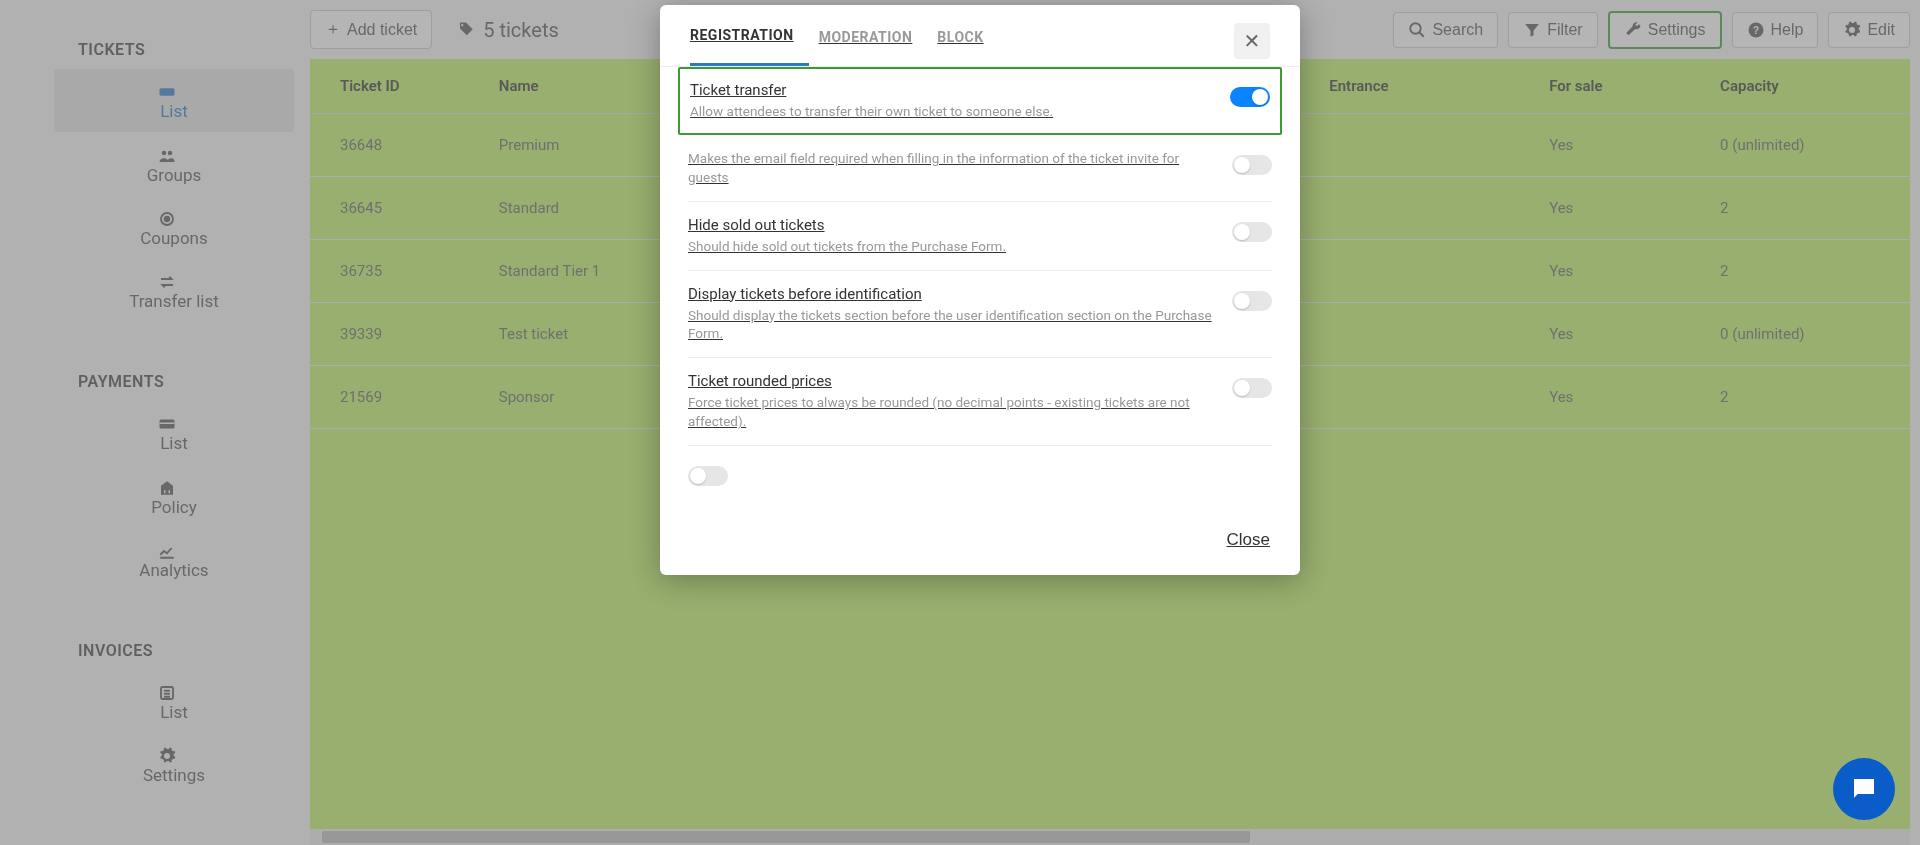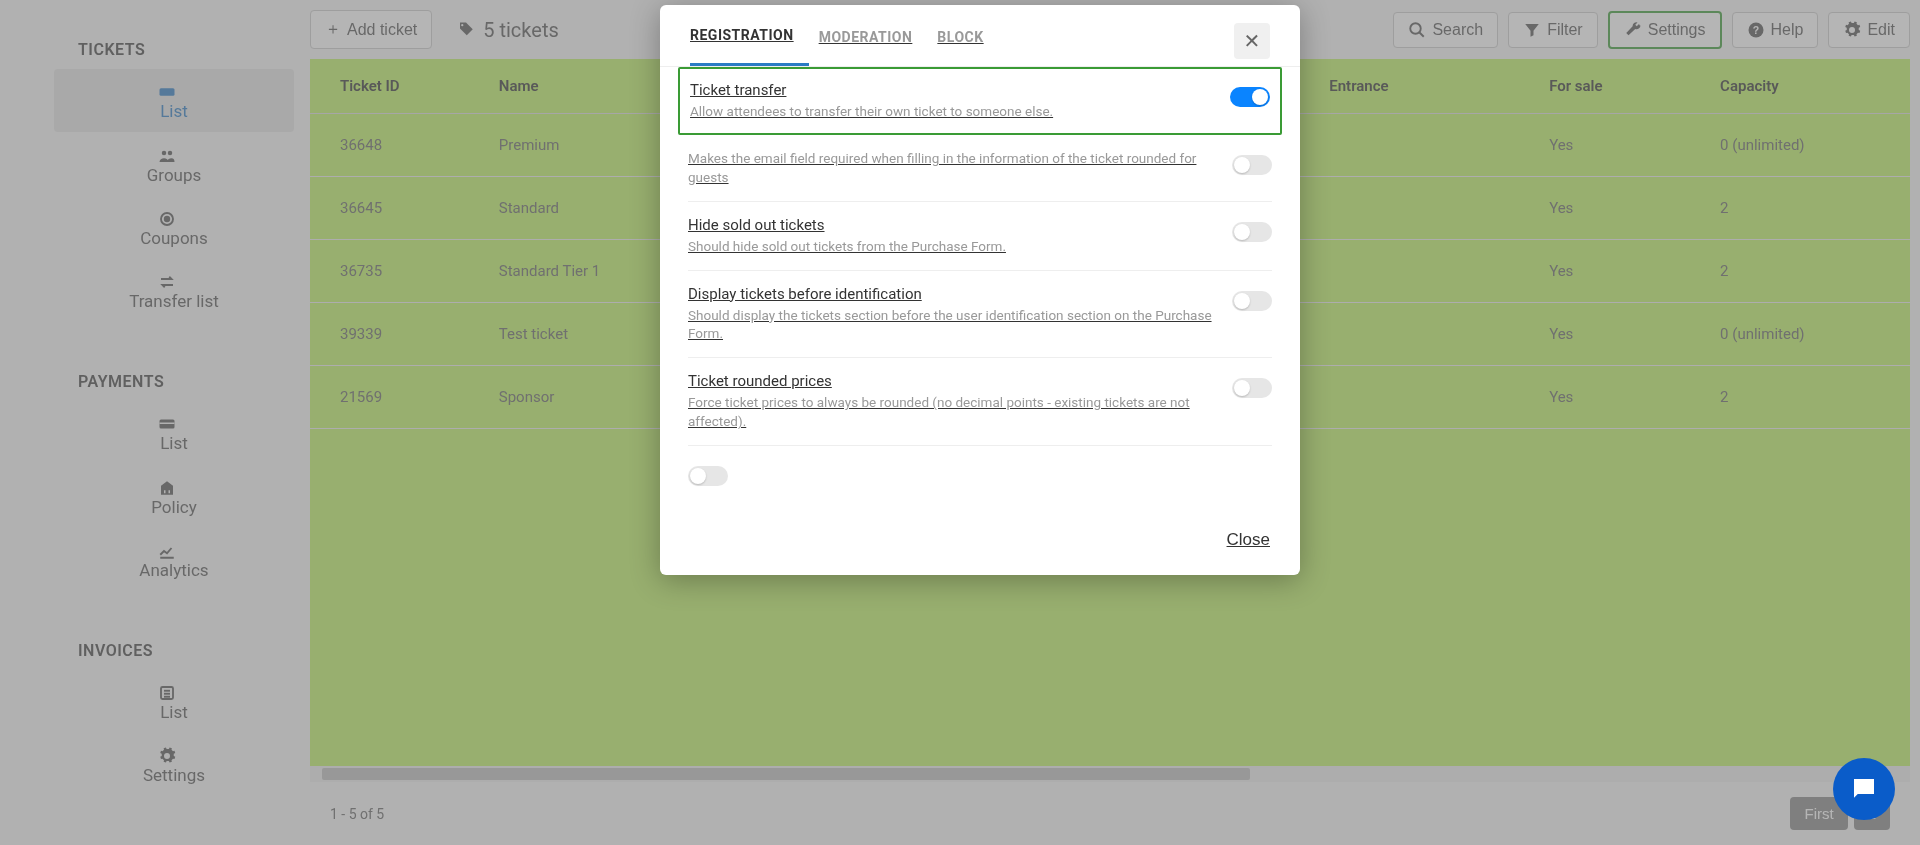--- a/index.html
+++ b/index.html
@@ -237,28 +237,20 @@
             <td>Yes</td>
             <td>2</td>
           </tr>
         </tbody>
     </table>
   </div>
   <div class="hscroll">
       <div class="hscroll-thumb"></div>
     </div>
 
-  <div class="footer">
-    <div>1 - 5 of 5</div>
-    <div class="spacer"></div>
-    <div class="pager">
-      <button class="pbtn">First</button>
-      <button class="pbtn">1</button>
-    </div>
-  </div>
 </div>
 
 <div class="overlay"></div>
 
 <div class="modal">
   <div class="modal-tabs">
     <div class="mtab active">REGISTRATION</div>
     <div class="mtab">MODERATION</div>
     <div class="mtab">BLOCK</div>
     <div class="modal-close">✕</div>
@@ -268,21 +260,21 @@
         <div class="setting-text">
           <div class="setting-title">Ticket transfer</div>
           <div class="setting-desc">Allow attendees to transfer their own ticket to someone else.</div>
         </div>
         <div class="toggle on">
           <div class="knob"></div>
         </div>
       </div>
       <div class="setting">
         <div class="setting-text">
-          <div class="setting-desc">Makes the email field required when filling in the information of the ticket rounded for guests</div>
+          <div class="setting-desc">Makes the email field required when filling in the information of the ticket invite for guests</div>
         </div>
         <div class="toggle">
           <div class="knob"></div>
         </div>
       </div>
       <div class="setting">
         <div class="setting-text">
           <div class="setting-title">Hide sold out tickets</div>
           <div class="setting-desc">Should hide sold out tickets from the Purchase Form.</div>
         </div>

